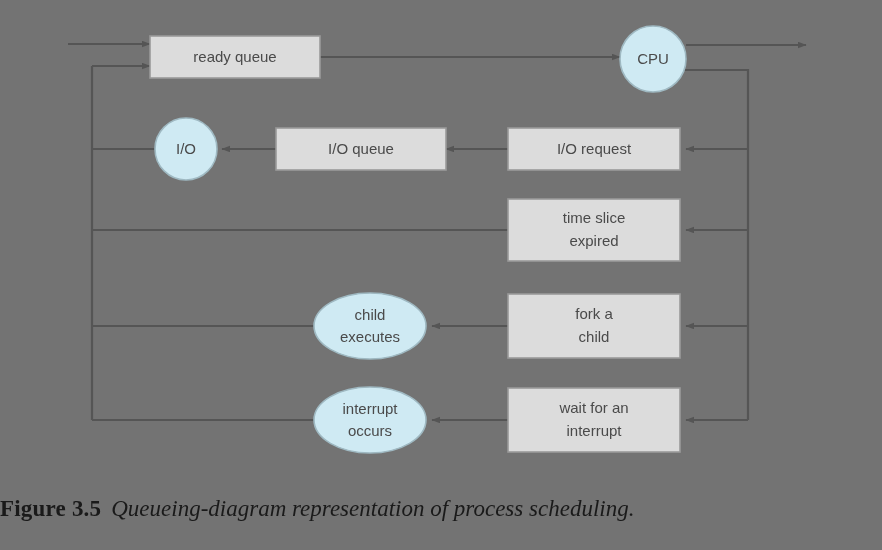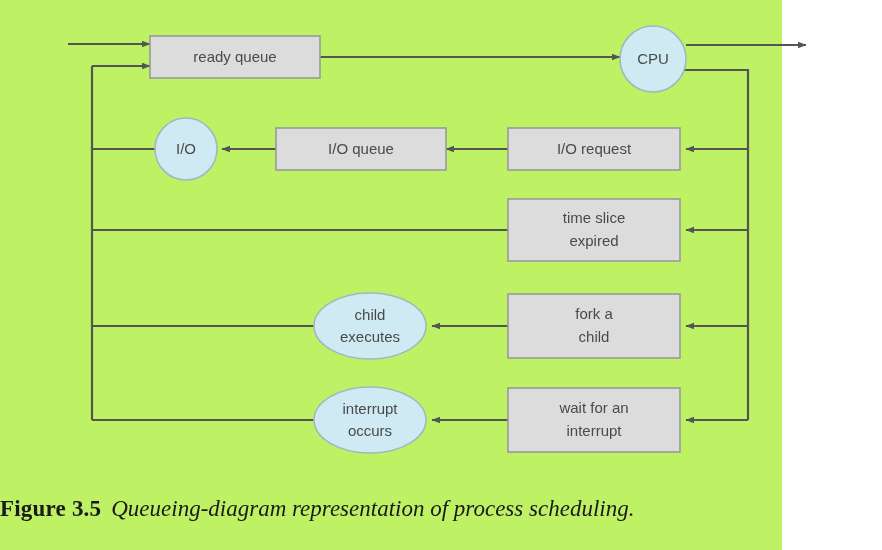--- a/index.html
+++ b/index.html
@@ -8,23 +8,23 @@
     background: #ffffff;
   }
   body {
     width: 882px;
     height: 550px;
     font-family: "Liberation Sans", sans-serif;
     overflow: hidden;
   }
   #page {
     position: relative;
-    width: 782px;
+    width: 882px;
     height: 550px;
-    background: #bef264;
+    background: #737373;
   }
   #diagram {
     position: absolute;
     left: 0;
     top: 0;
     width: 882px;
     height: 480px;
     display: block;
   }
   .node-box {

